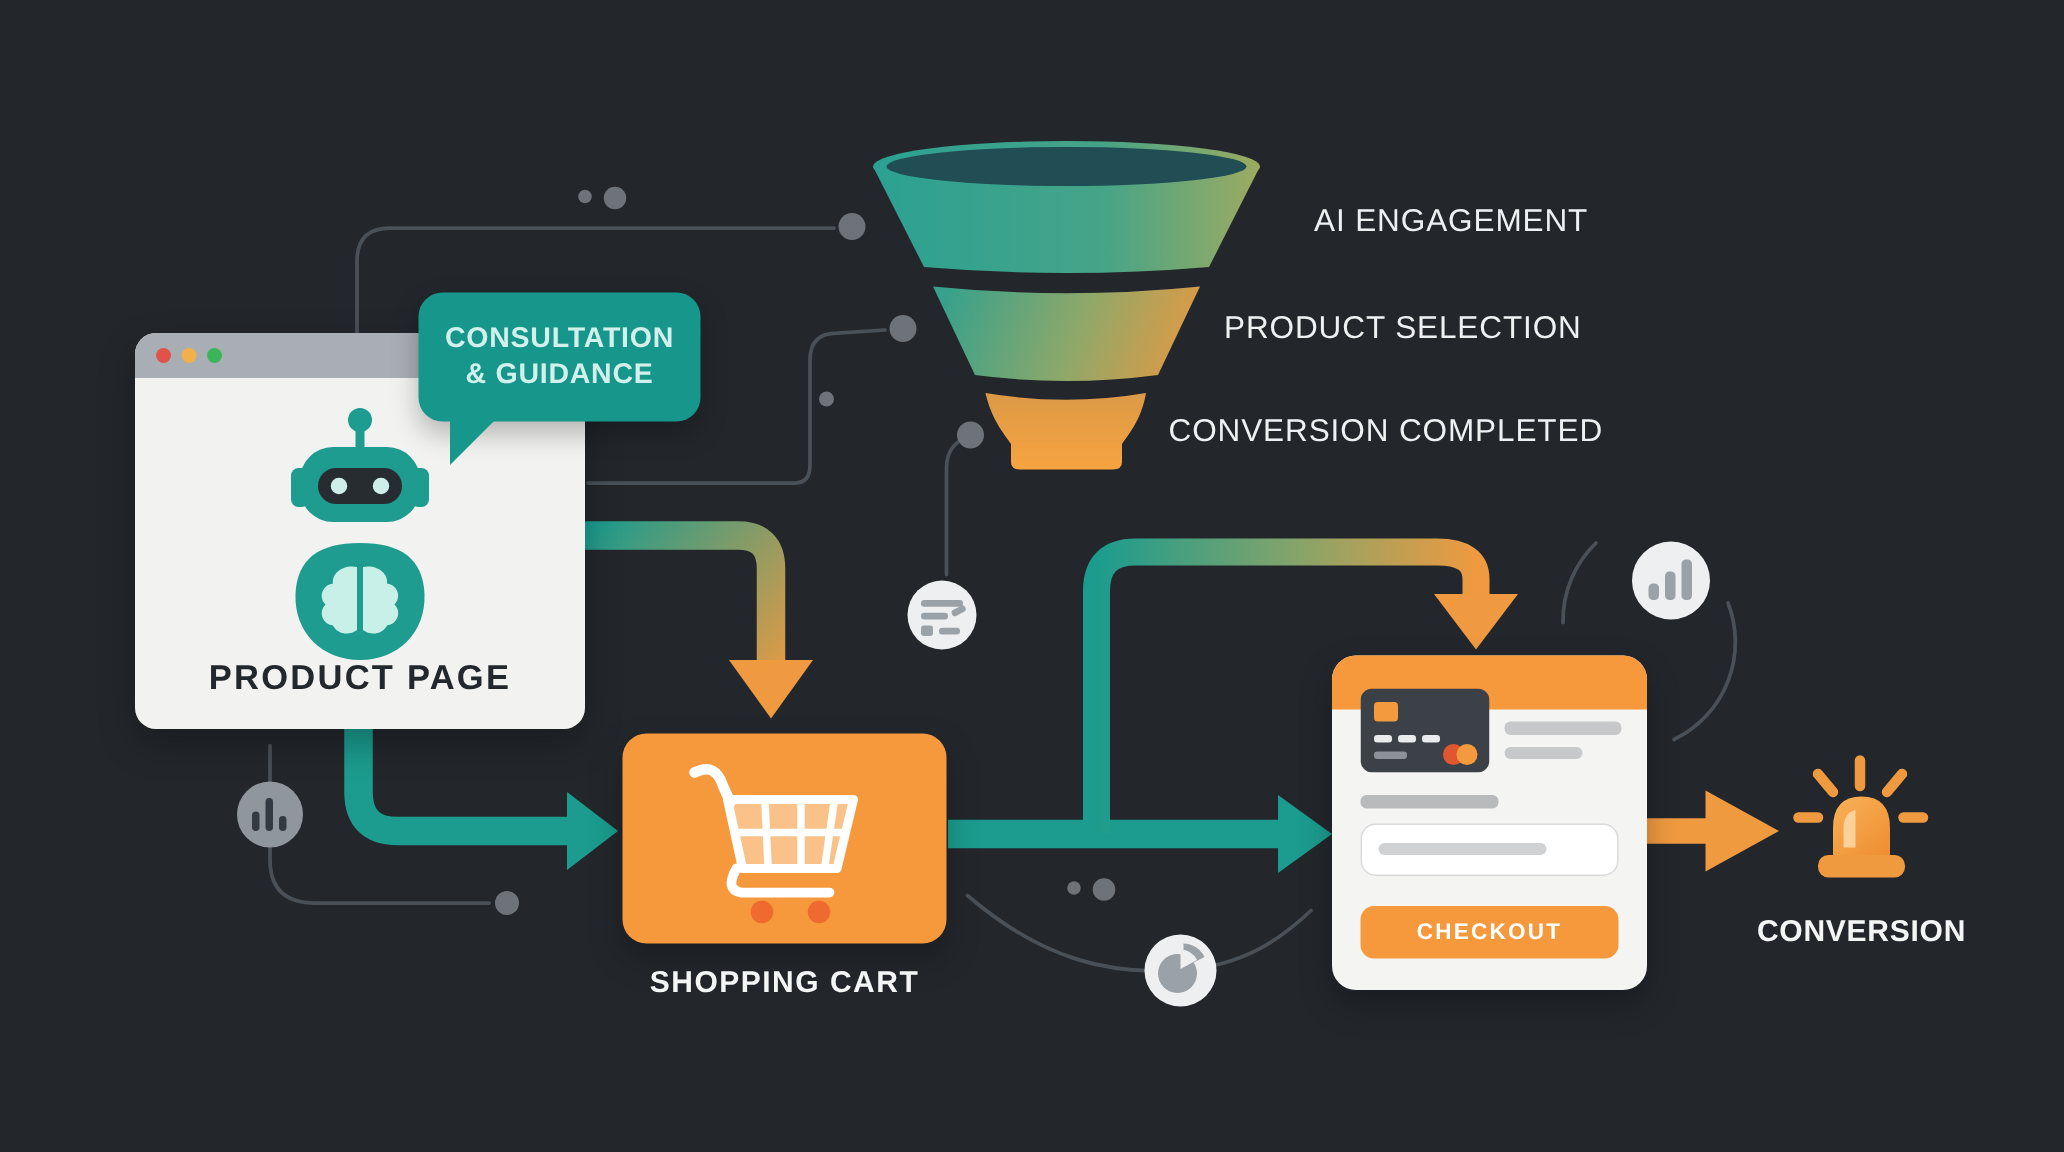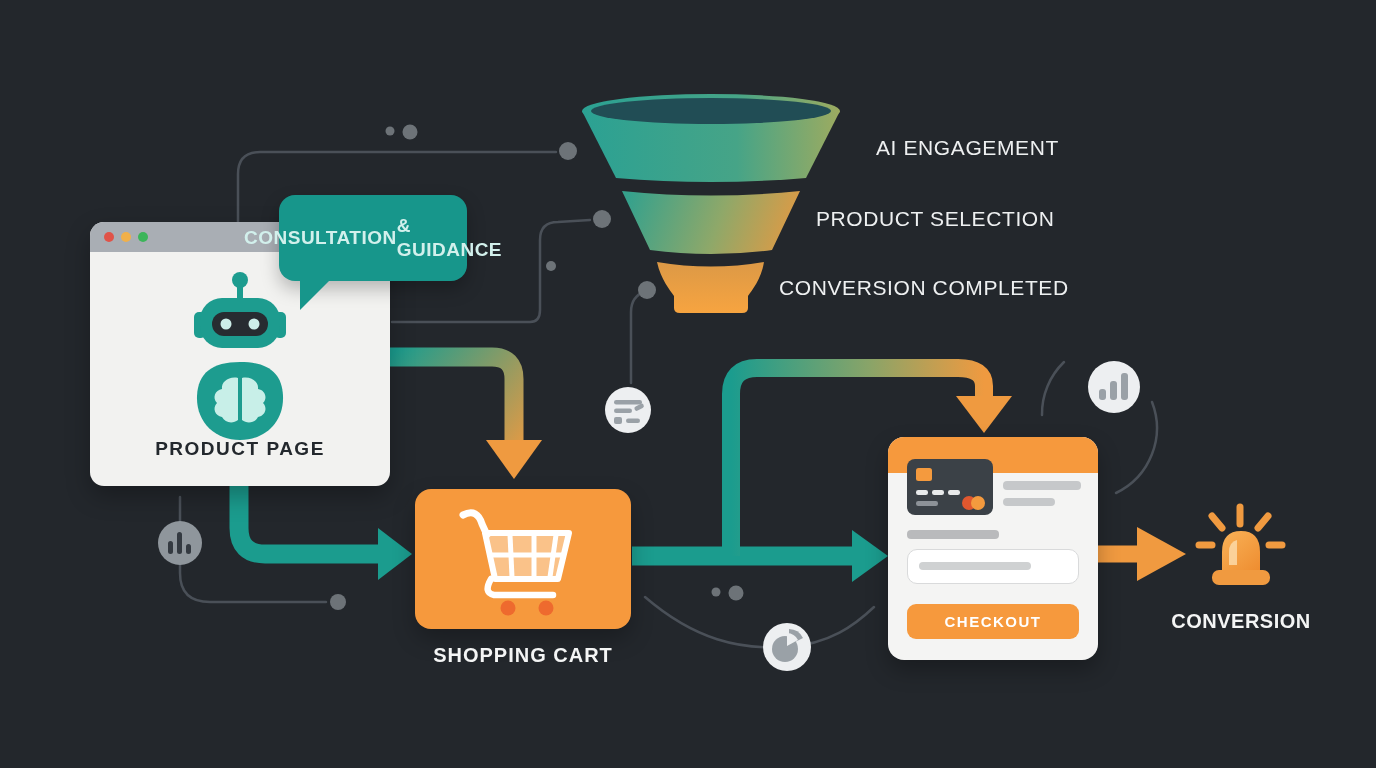--- a/index.html
+++ b/index.html
@@ -19,28 +19,28 @@
     box-shadow:0 10px 24px rgba(0,0,0,.28);
     z-index:3;
   }
   .product-card .titlebar{
     position:absolute;left:0;top:0;width:100%;height:30px;
     background:#a9aeb4;border-radius:14px 14px 0 0;
   }
   .win-dot{position:absolute;top:10px;width:10px;height:10px;border-radius:50%;}
   .product-label{
     position:absolute;left:0;top:216px;width:100%;text-align:center;
-    color:#23282d;font-size:19px;font-weight:700;letter-spacing:1.5px;
+    color:#23282d;font-size:23px;font-weight:700;letter-spacing:1.5px;
   }
 
   
   .speech-bubble{
     left:279px;top:195px;width:188px;height:86px;
     background:#17968b;border-radius:16px;z-index:4;
-    display:flex;flex-direction:row;justify-content:center;align-items:center;
+    display:flex;flex-direction:column;justify-content:center;align-items:center;
     color:#d2f0ec;font-size:19px;font-weight:700;letter-spacing:.5px;line-height:24px;
     box-shadow:0 8px 18px rgba(0,0,0,.25);
   }
   .bubble-tail{
     left:300px;top:280px;width:0;height:0;z-index:4;
     border-top:30px solid #17968b;border-right:30px solid transparent;
   }
 
   
   .funnel-label{

